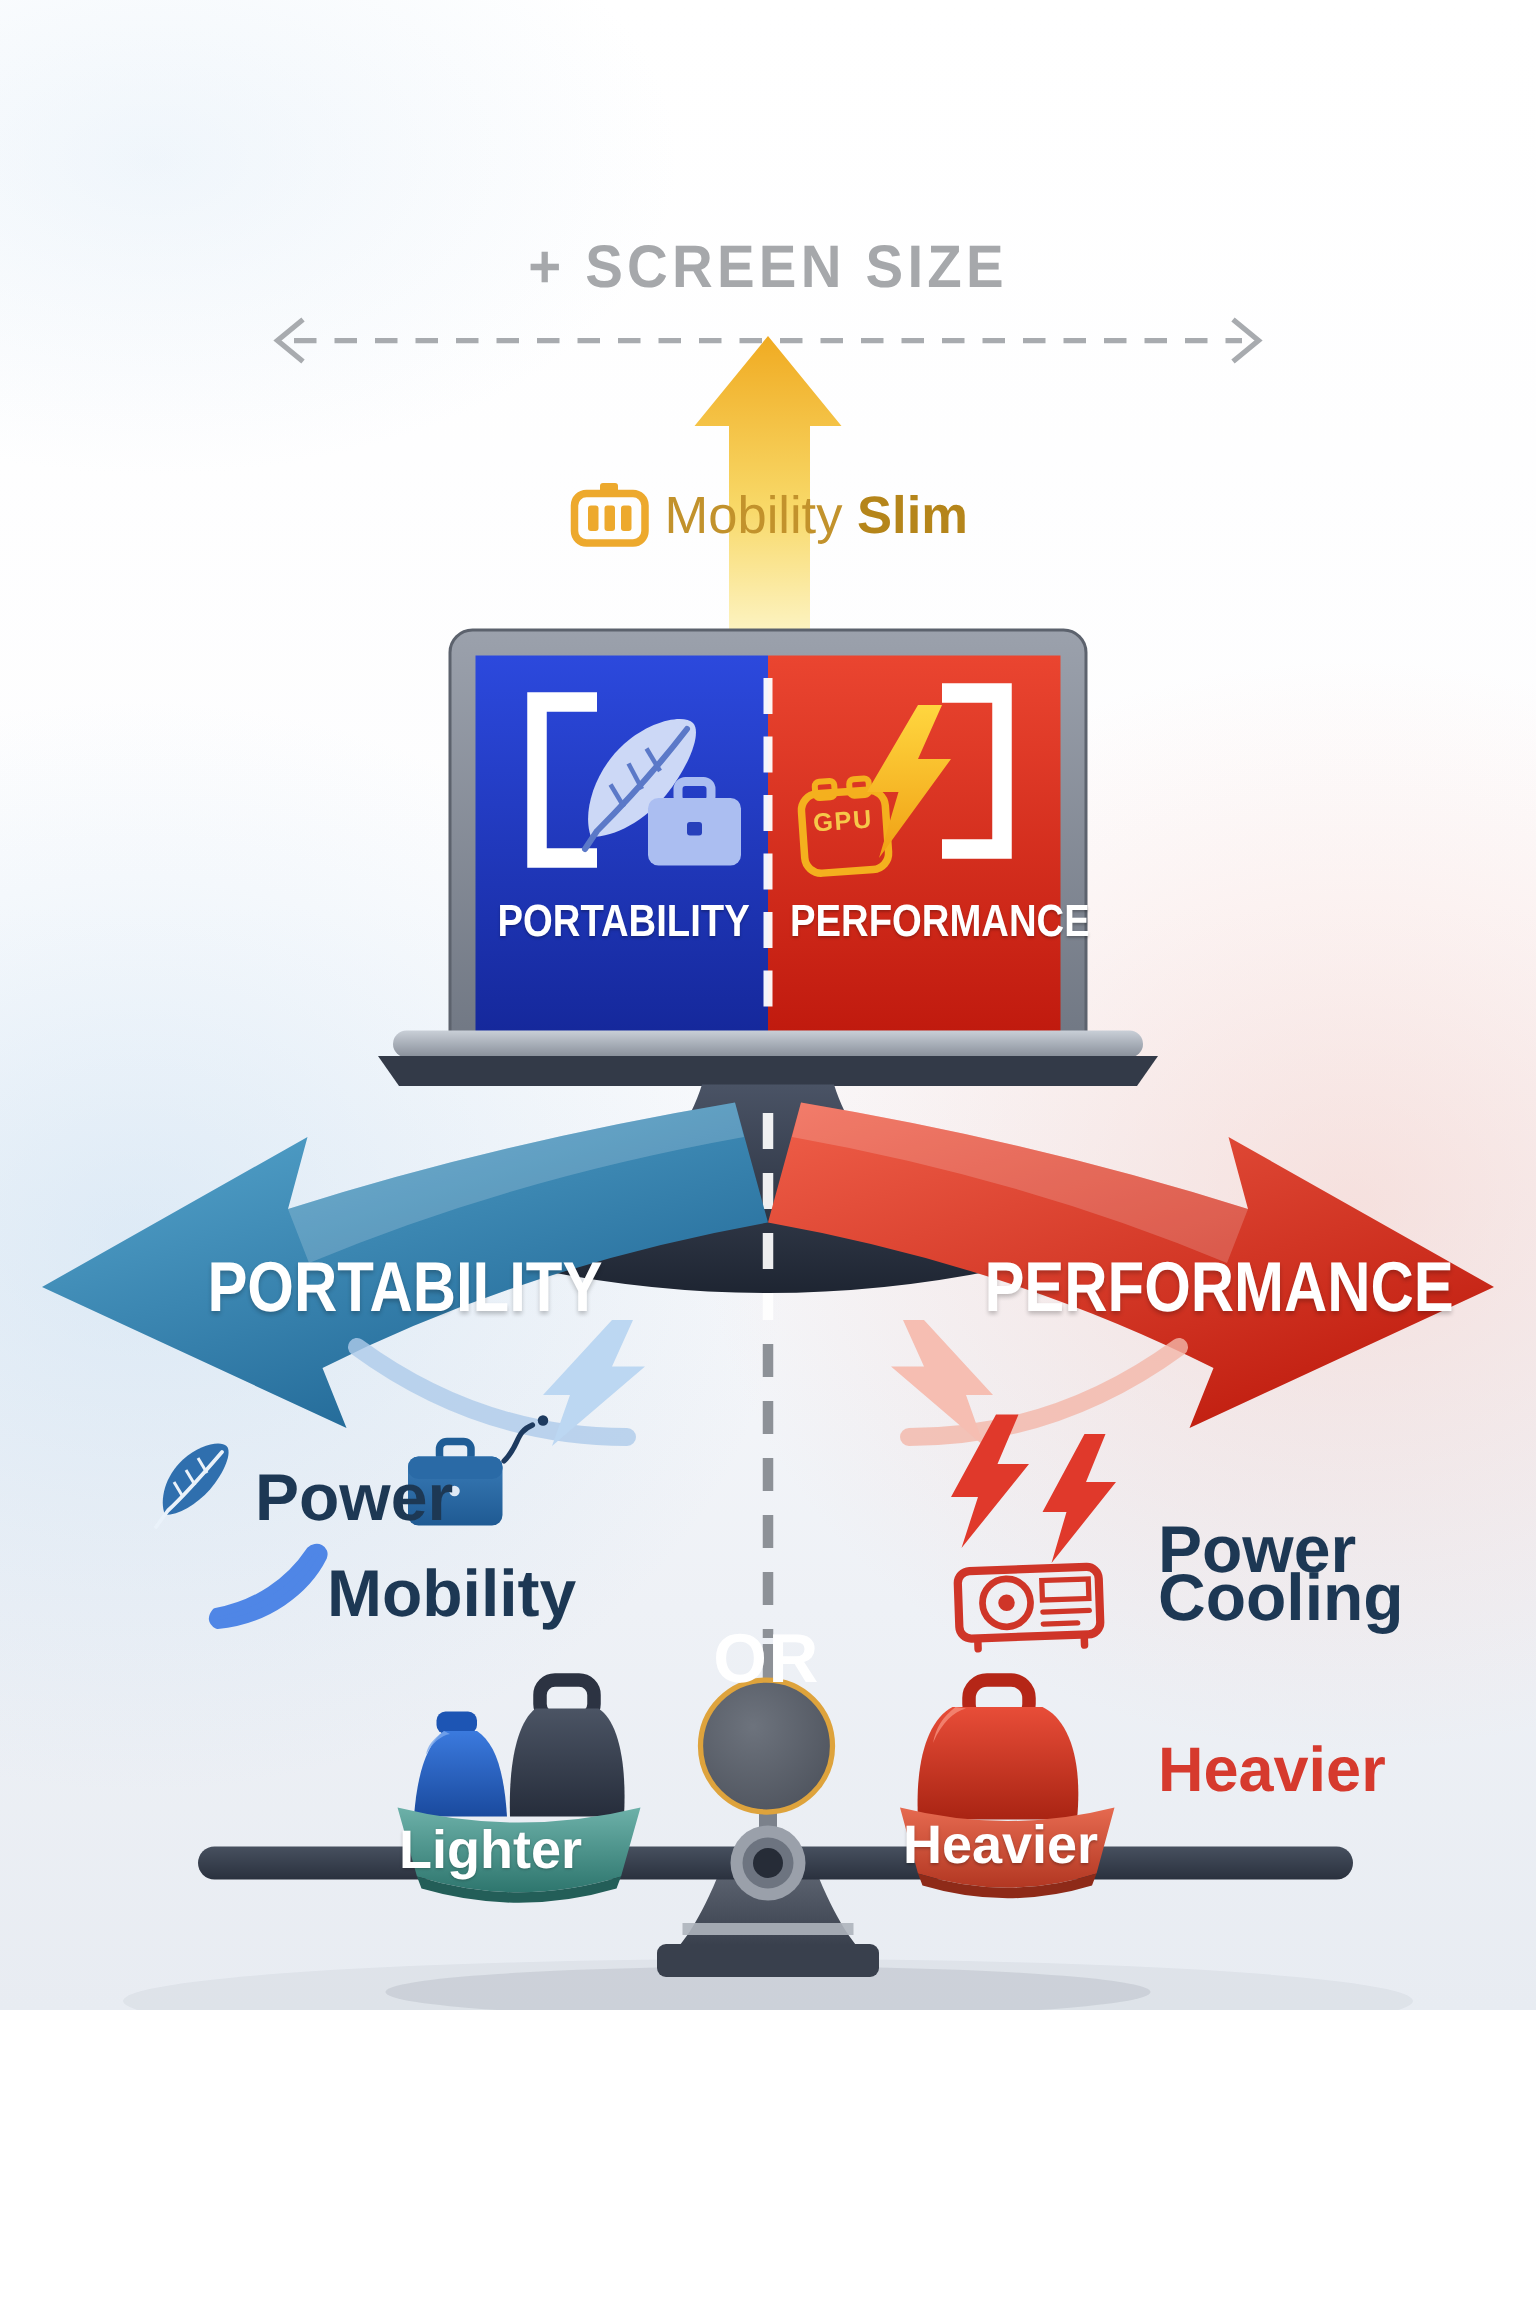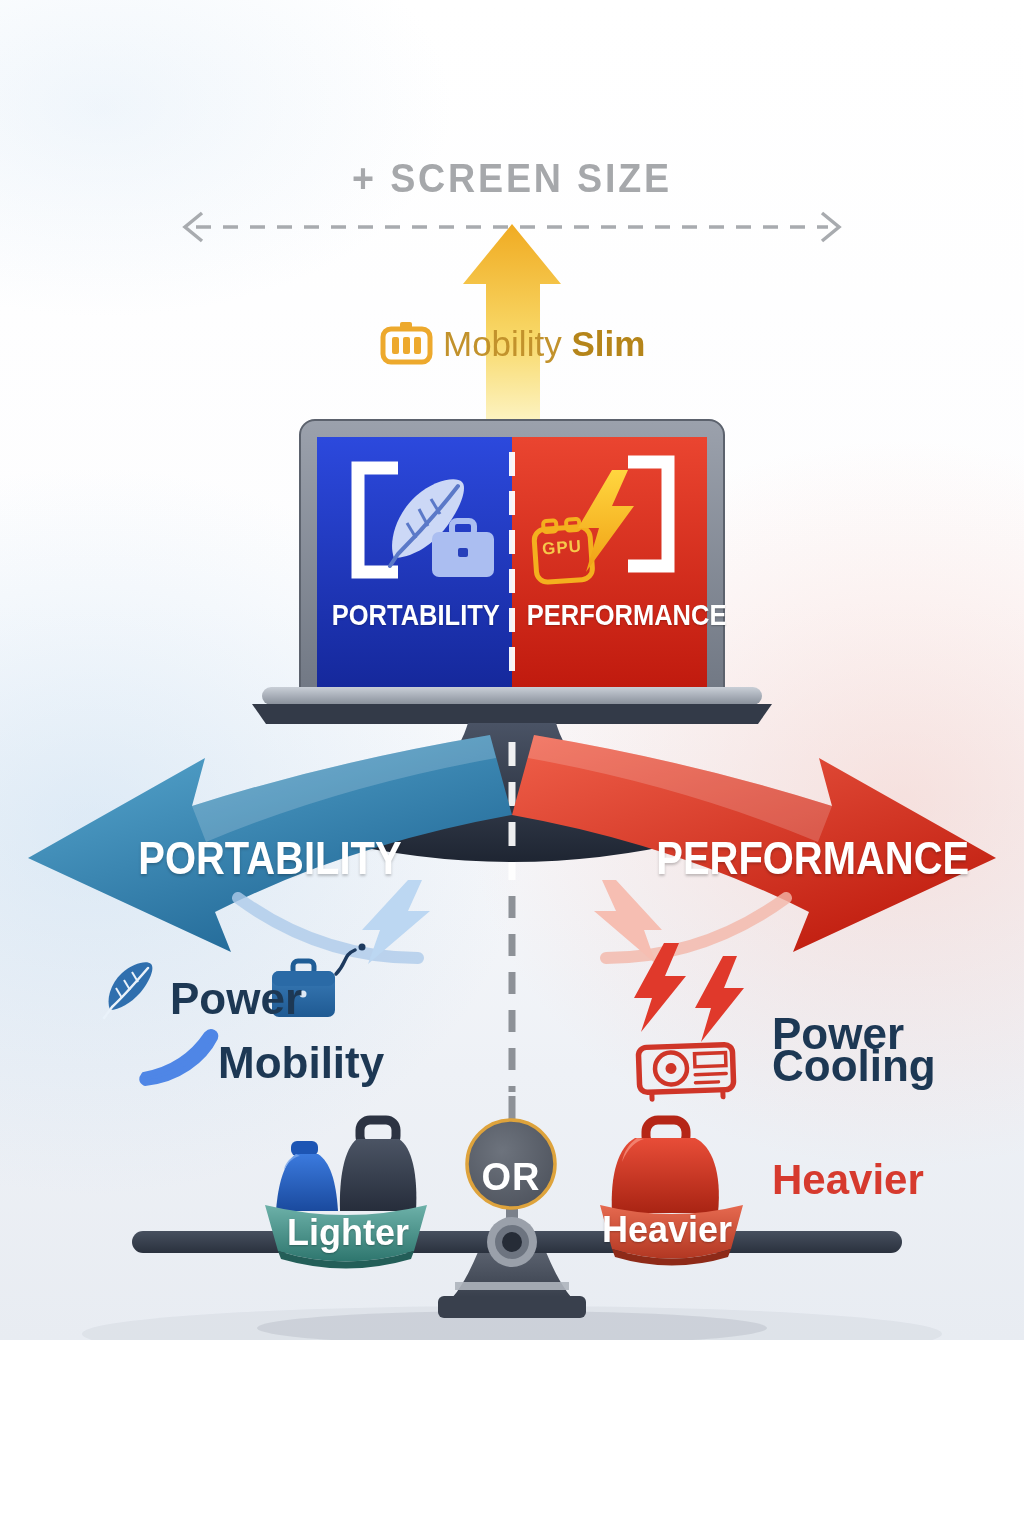--- a/index.html
+++ b/index.html
@@ -31,24 +31,24 @@
   .arrow-label{top:830px;width:270px;text-align:center;font-size:47px;color:#ffffff;
     text-shadow:0 2px 3px rgba(0,0,0,.22);}
   .arrow-label.left{left:118px;}
   .arrow-label.right{left:636px;}
   .feature{font-size:44px;font-weight:bold;color:#1d3854;}
   .feature.slim{left:170px;top:974px;}
   .feature.mobility{left:218px;top:1038px;}
   .feature.power{left:772px;top:1009px;}
   .feature.cooling{left:772px;top:1041px;}
   .feature.heavier{left:772px;top:1156px;color:#d63a2e;font-size:42px;}
-  .or-label{left:461px;top:1156px;width:100px;text-align:center;font-size:38px;
+  .or-label{left:461px;top:1078px;width:100px;text-align:center;font-size:46px;
     font-weight:bold;letter-spacing:1px;color:#ffffff;}
   .pan-label{font-size:36px;font-weight:bold;color:#ffffff;text-shadow:0 1px 2px rgba(0,0,0,.25);}
-  .pan-label.lighter{left:278px;top:1212px;width:140px;text-align:center;}
+  .pan-label.lighter{left:266px;top:1212px;width:140px;}
   .pan-label.heavier{left:597px;top:1209px;width:140px;text-align:center;}
 </style>
 </head>
 <body>
 
 <div class="stage">
 
 <svg class="art" width="1024" height="1536" viewBox="0 0 1024 1536">
   <defs>
     <linearGradient id="gYellow" x1="0" y1="0" x2="0" y2="1">

